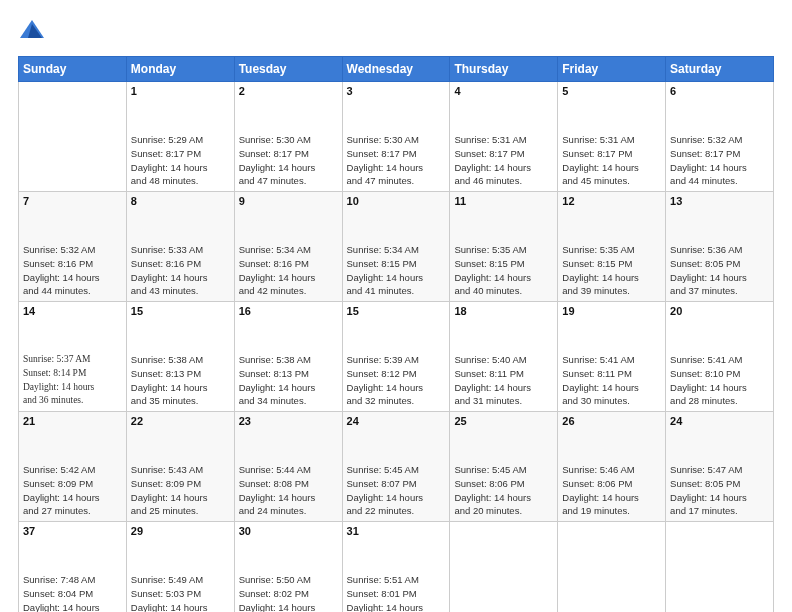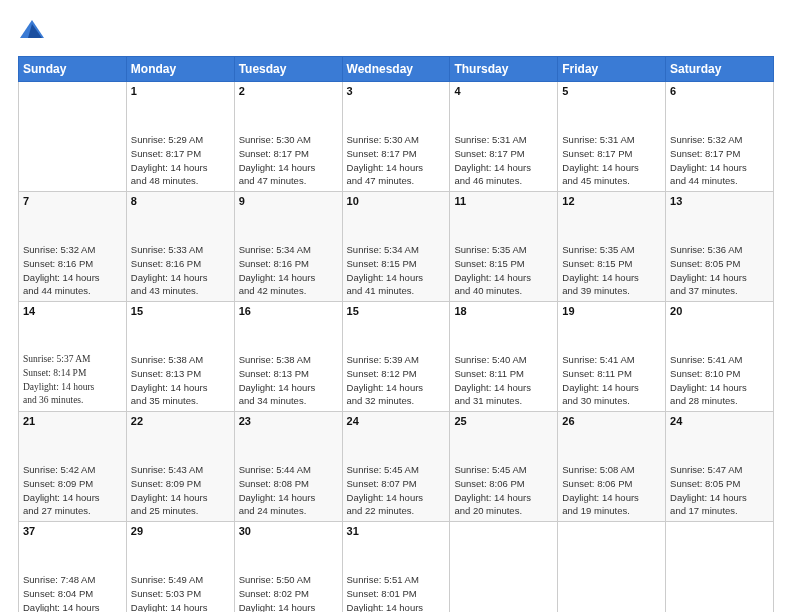--- a/index.html
+++ b/index.html
@@ -302,21 +302,21 @@
           </td>
           <td>
             <span class="day-number">25</span>
             <div class="day-info" style="white-space: pre-line;">Sunrise: 5:45 AM
 Sunset: 8:06 PM
 Daylight: 14 hours
 and 20 minutes.</div>
           </td>
           <td>
             <span class="day-number">26</span>
-            <div class="day-info" style="white-space: pre-line;">Sunrise: 5:08 AM
+            <div class="day-info" style="white-space: pre-line;">Sunrise: 5:46 AM
 Sunset: 8:06 PM
 Daylight: 14 hours
 and 19 minutes.</div>
           </td>
           <td>
             <span class="day-number">24</span>
             <div class="day-info" style="white-space: pre-line;">Sunrise: 5:47 AM
 Sunset: 8:05 PM
 Daylight: 14 hours
 and 17 minutes.</div>

